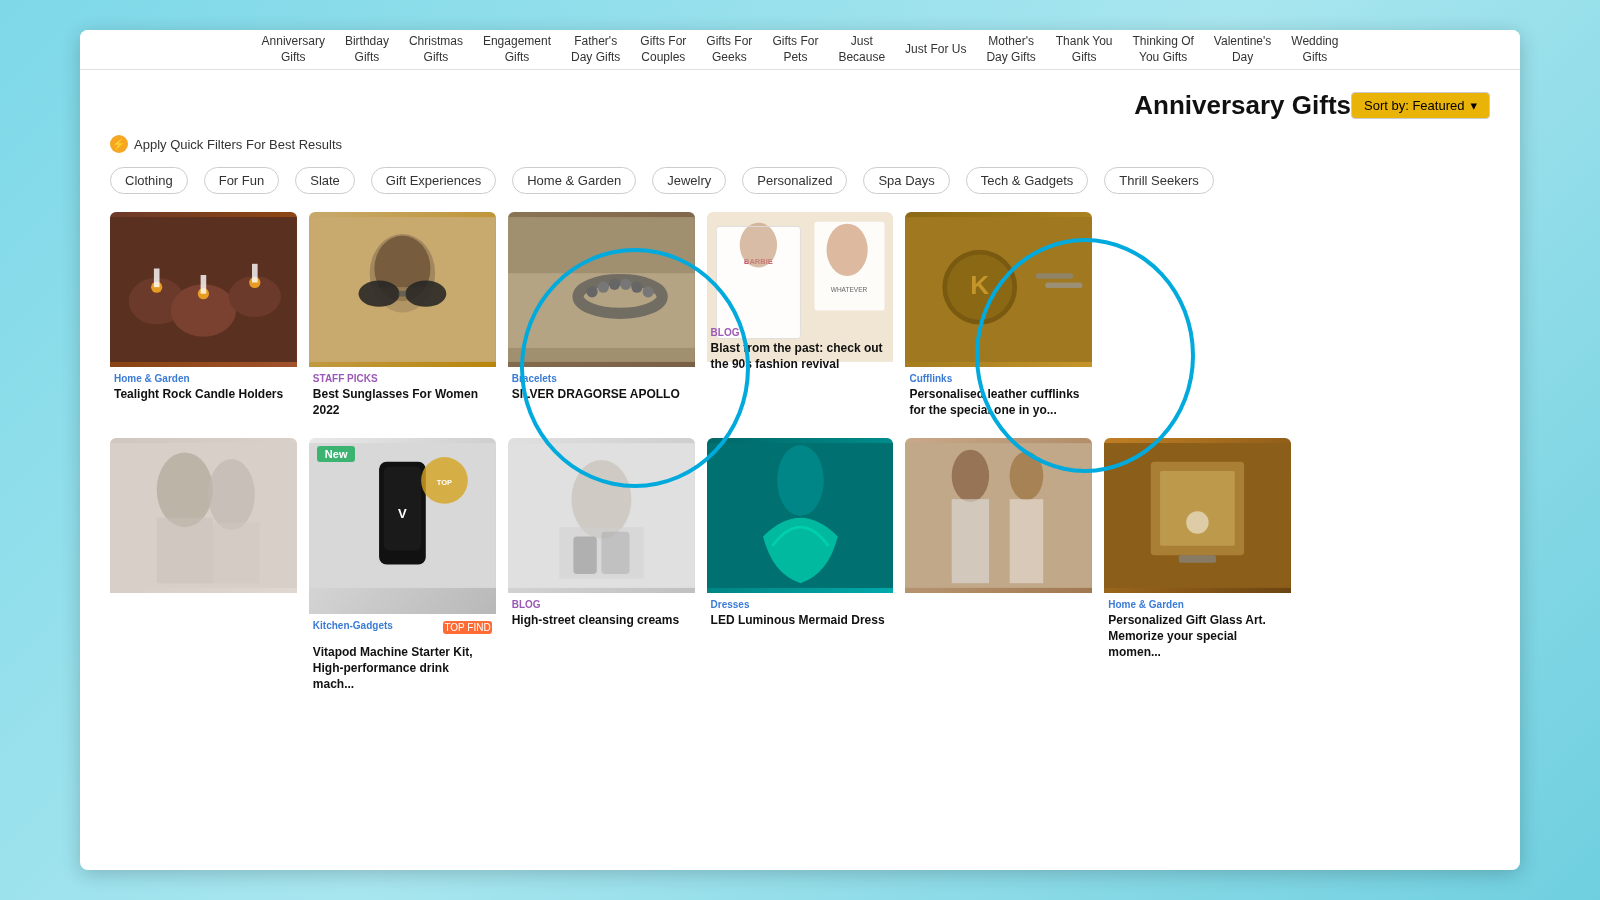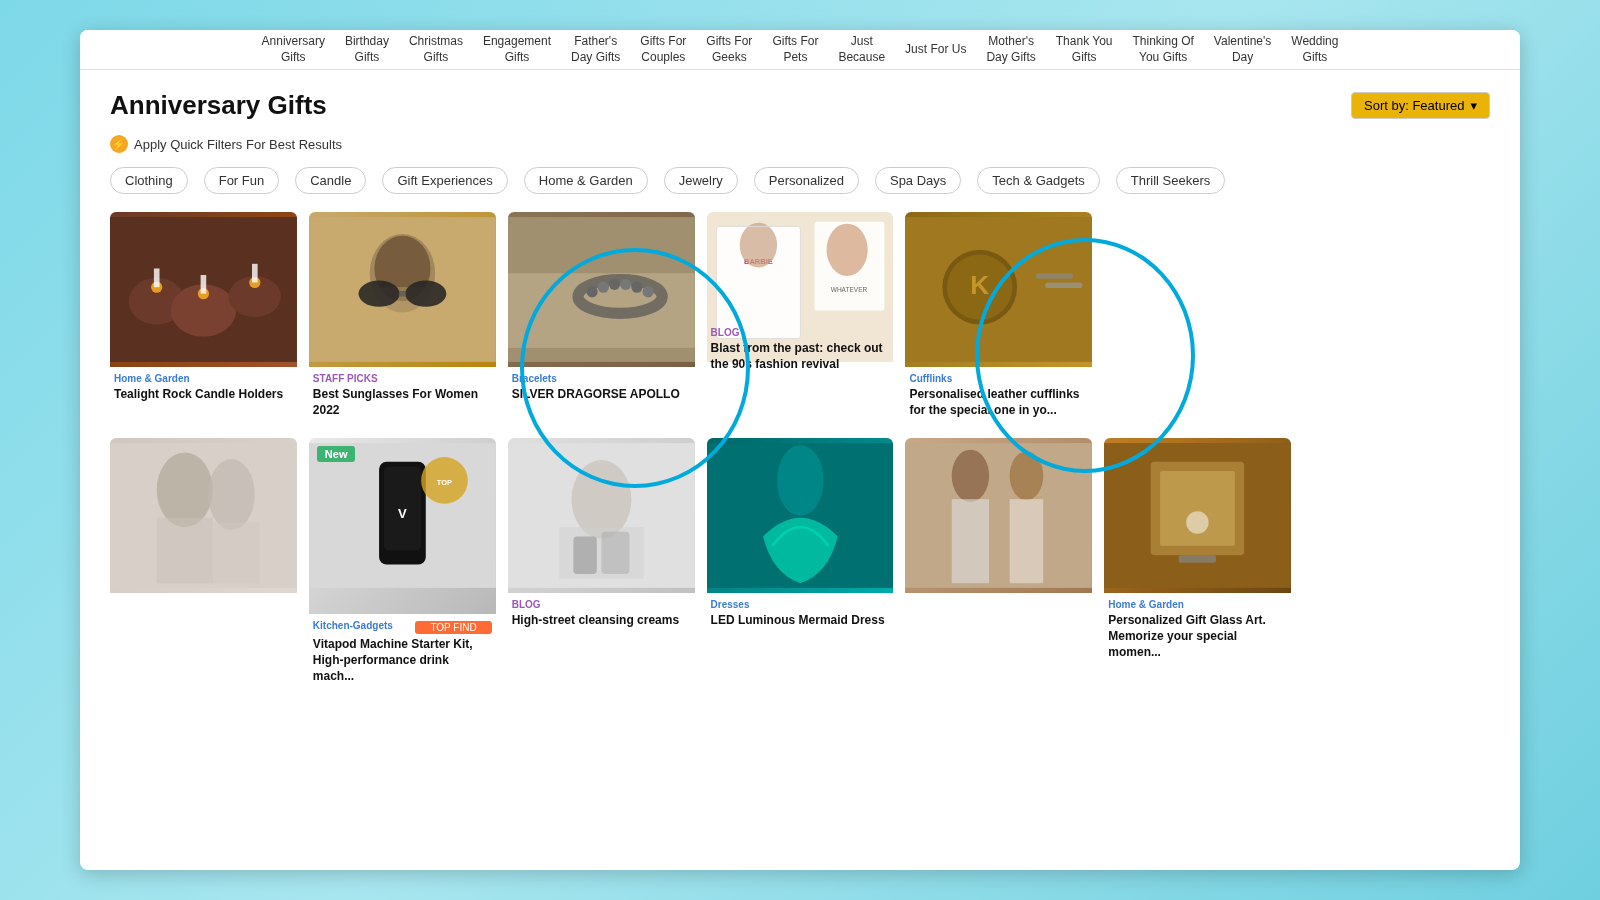--- a/index.html
+++ b/index.html
@@ -38,21 +38,21 @@
       cursor: pointer;
       line-height: 1.3;
       white-space: nowrap;
     }
     
     .main-content {
       padding: 20px 30px;
     }
     .page-header {
       display: flex;
-      justify-content: space-between;
+      justify-content: flex-end;
       align-items: center;
       margin-bottom: 14px;
     }
     .page-title {
       font-size: 26px;
       font-weight: bold;
       color: #111;
     }
     .sort-btn {
       border: 1px solid #ccc;
@@ -128,21 +128,21 @@
     }
     .cat-home { color: #3a7bd5; }
     .cat-personalized { color: #e67e22; }
     .cat-staffpicks { color: #9b59b6; }
     .cat-bracelets { color: #3a7bd5; }
     .cat-blog { color: #9b59b6; }
     .cat-cufflinks { color: #3a7bd5; }
     .cat-log { color: #9b59b6; }
     .cat-kitchengadgets { color: #3a7bd5; }
     .cat-dresses { color: #3a7bd5; }
-    .cat-topfind { background: #ff6b35; color: #fff; padding: 1px 15px; border-radius: 3px; font-size: 10px; }
+    .cat-topfind { background: #ff6b35; color: #fff; padding: 1px 1px; border-radius: 3px; font-size: 10px; }
     .card-title {
       font-size: 12px;
       color: #111;
       font-weight: 600;
       line-height: 1.3;
     }
     .new-badge {
       position: absolute;
       top: 8px;
       left: 8px;
@@ -150,21 +150,21 @@
       color: white;
       font-size: 11px;
       font-weight: bold;
       padding: 2px 8px;
       border-radius: 3px;
     }
     .top-find-row {
       display: flex;
       align-items: center;
       justify-content: space-between;
-      margin-bottom: 3px;
+      margin-bottom: 11px;
     }
     
     .img-candles { background: linear-gradient(135deg, #6b3a2a, #8b4513, #a0522d); }
 
     
     .circle-overlay {
       position: absolute;
       border: 4px solid #00aadd;
       border-radius: 50%;
       pointer-events: none;
@@ -217,21 +217,21 @@
     </div>
 
     <div class="filter-hint">
       <span class="circle-icon">⚡</span>
       <span>Apply Quick Filters For Best Results</span>
     </div>
 
     <div class="filter-tags">
       <button class="filter-tag">Clothing</button>
       <button class="filter-tag">For Fun</button>
-      <button class="filter-tag">Candle</button>
+      <button class="filter-tag">Slate</button>
       <button class="filter-tag">Gift Experiences</button>
       <button class="filter-tag">Home &amp; Garden</button>
       <button class="filter-tag">Jewelry</button>
       <button class="filter-tag">Personalized</button>
       <button class="filter-tag">Spa Days</button>
       <button class="filter-tag">Tech &amp; Gadgets</button>
       <button class="filter-tag">Thrill Seekers</button>
     </div>
 
     <div class="product-grid">

